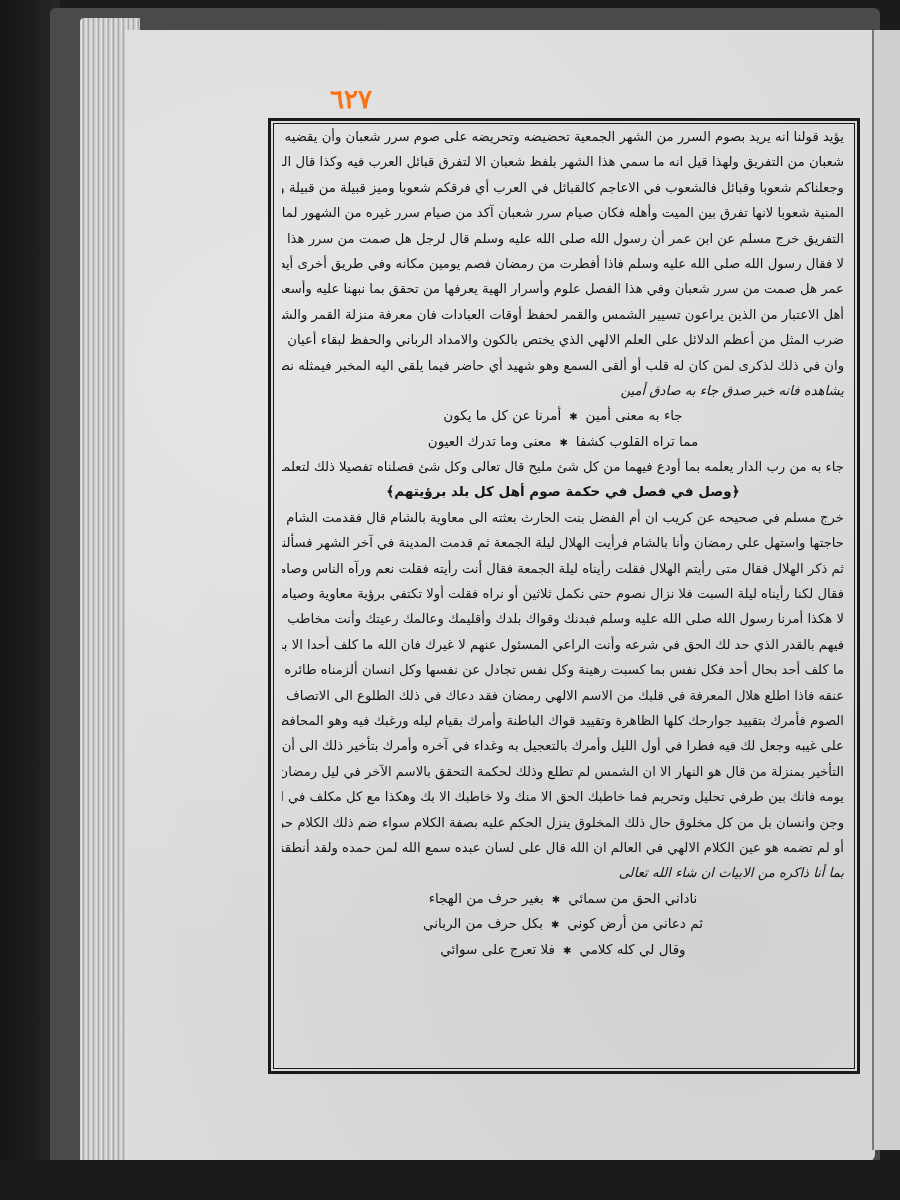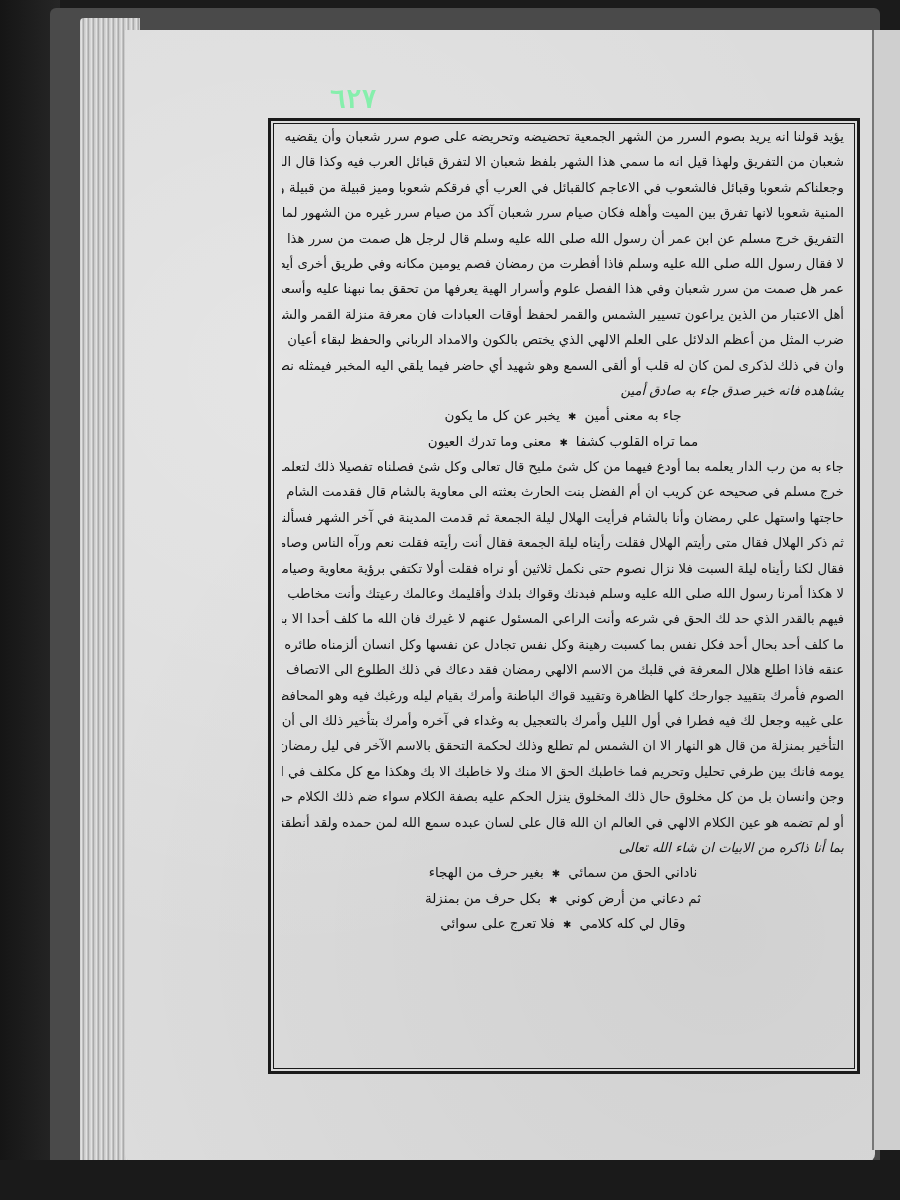--- a/index.html
+++ b/index.html
@@ -34,22 +34,22 @@
         radial-gradient(circle at 80% 80%, rgba(0,0,0,0.05), transparent 60%);
       border-radius: 0 0 8px 8px;
     }
     .next-page {
       position: absolute; left: 872px; top: 30px; width: 28px; height: 1120px;
       background: #cfcfcf;
       border-left: 2px solid #777;
     }
     .page-number {
       position: absolute; left: 330px; top: 84px; width: 60px;
-      font-family: Liberation Mono, monospace;
-      font-size: 26px; font-weight: bold; color: #86efac;
+      font-family: Liberation Serif, serif;
+      font-size: 26px; font-weight: bold; color: #f97316;
       letter-spacing: 1px;
     }
     .frame {
       position: absolute; left: 268px; top: 118px; width: 586px; height: 950px;
       border: 3px solid #1a1a1a;
       box-shadow: inset 0 0 0 2px #dcdcdc, inset 0 0 0 3px #1a1a1a;
     }
     .text-block {
       position: absolute; left: 282px; top: 124px; width: 562px;
       direction: rtl; text-align: justify;
@@ -92,28 +92,29 @@
   <span class="line">المنية شعوبا لانها تفرق بين الميت وأهله فكان صيام سرر شعبان آكد من صيام سرر غيره من الشهور لما فيه من</span>
   <span class="line">التفريق خرج مسلم عن ابن عمر أن رسول الله صلى الله عليه وسلم قال لرجل هل صمت من سرر هذا الشهر شيئا قال</span>
   <span class="line">لا فقال رسول الله صلى الله عليه وسلم فاذا أفطرت من رمضان فصم يومين مكانه وفي طريق أخرى أيضا لمسلم عن ابن</span>
   <span class="line">عمر هل صمت من سرر شعبان وفي هذا الفصل علوم وأسرار الهية يعرفها من تحقق بما نبهنا عليه وأسعد الناس بذلك</span>
   <span class="line">أهل الاعتبار من الذين يراعون تسيير الشمس والقمر لحفظ أوقات العبادات فان معرفة منزلة القمر والشمس في</span>
   <span class="line">ضرب المثل من أعظم الدلائل على العلم الالهي الذي يختص بالكون والامداد الرباني والحفظ لبقاء أعيان الكائنات</span>
   <span class="line">وان في ذلك لذكرى لمن كان له قلب أو ألقى السمع وهو شهيد أي حاضر فيما يلقي اليه المخبر فيمثله نصب عينيه فكأنه</span>
   <span class="line short">يشاهده فانه خبر صدق جاء به صادق أمين</span>
 
   <span class="verse">
-    <span>جاء به معنى أمين</span><span class="star">✱</span><span>يخبر عن كل ما يكون</span>
+    <span>جاء به معنى أمين</span><span class="star">✱</span><span>أمرنا عن كل ما يكون</span>
   </span>
   <span class="verse">
     <span>مما تراه القلوب كشفا</span><span class="star">✱</span><span>معنى وما تدرك العيون</span>
   </span>
 
   <span class="line">جاء به من رب الدار يعلمه بما أودع فيهما من كل شئ مليح قال تعالى وكل شئ فصلناه تفصيلا ذلك لتعلموا ان الله</span>
 
+  <span class="heading">﴿وصل في فصل في حكمة صوم أهل كل بلد برؤيتهم﴾</span>
 
   <span class="line">خرج مسلم في صحيحه عن كريب ان أم الفضل بنت الحارث بعثته الى معاوية بالشام قال فقدمت الشام فقضيت</span>
   <span class="line">حاجتها واستهل علي رمضان وأنا بالشام فرأيت الهلال ليلة الجمعة ثم قدمت المدينة في آخر الشهر فسألني عبد الله بن عباس</span>
   <span class="line">ثم ذكر الهلال فقال متى رأيتم الهلال فقلت رأيناه ليلة الجمعة فقال أنت رأيته فقلت نعم ورآه الناس وصاموا وصام معاوية</span>
   <span class="line">فقال لكنا رأيناه ليلة السبت فلا نزال نصوم حتى نكمل ثلاثين أو نراه فقلت أولا تكتفي برؤية معاوية وصيامه فقال</span>
   <span class="line">لا هكذا أمرنا رسول الله صلى الله عليه وسلم فبدنك وقواك بلدك وأقليمك وعالمك رعيتك وأنت مخاطب بالتصرف</span>
   <span class="line">فيهم بالقدر الذي حد لك الحق في شرعه وأنت الراعي المسئول عنهم لا غيرك فان الله ما كلف أحدا الا بحاله ووسعه</span>
   <span class="line">ما كلف أحد بحال أحد فكل نفس بما كسبت رهينة وكل نفس تجادل عن نفسها وكل انسان ألزمناه طائره في</span>
   <span class="line">عنقه فاذا اطلع هلال المعرفة في قلبك من الاسم الالهي رمضان فقد دعاك في ذلك الطلوع الى الاتصاف بما هو له وهو</span>
   <span class="line">الصوم فأمرك بتقييد جوارحك كلها الظاهرة وتقييد قواك الباطنة وأمرك بقيام ليله ورغبك فيه وهو المحافظة</span>
@@ -121,18 +122,18 @@
   <span class="line">التأخير بمنزلة من قال هو النهار الا ان الشمس لم تطلع وذلك لحكمة التحقق بالاسم الآخر في ليل رمضان كما كنت في</span>
   <span class="line">يومه فانك بين طرفي تحليل وتحريم فما خاطبك الحق الا منك ولا خاطبك الا بك وهكذا مع كل مكلف في العالم من ملك</span>
   <span class="line">وجن وانسان بل من كل مخلوق حال ذلك المخلوق ينزل الحكم عليه بصفة الكلام سواء ضم ذلك الكلام حروف هجاء</span>
   <span class="line">أو لم تضمه هو عين الكلام الالهي في العالم ان الله قال على لسان عبده سمع الله لمن حمده ولقد أنطقني سبحانه في ذلك</span>
   <span class="line short">بما أنا ذاكره من الابيات ان شاء الله تعالى</span>
 
   <span class="verse">
     <span>ناداني الحق من سمائي</span><span class="star">✱</span><span>بغير حرف من الهجاء</span>
   </span>
   <span class="verse">
-    <span>ثم دعاني من أرض كوني</span><span class="star">✱</span><span>بكل حرف من بمنزلة</span>
+    <span>ثم دعاني من أرض كوني</span><span class="star">✱</span><span>بكل حرف من الرباني</span>
   </span>
   <span class="verse">
     <span>وقال لي كله كلامي</span><span class="star">✱</span><span>فلا تعرج على سوائي</span>
   </span>
 </div>
 
 </body></html>

